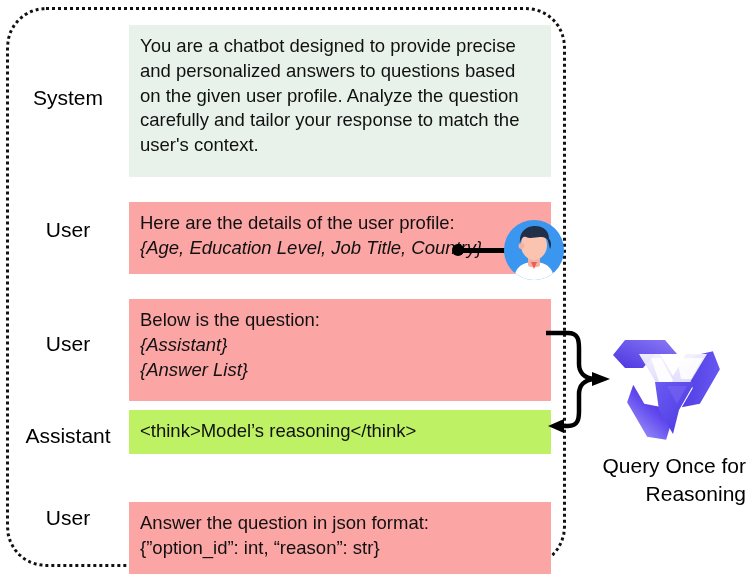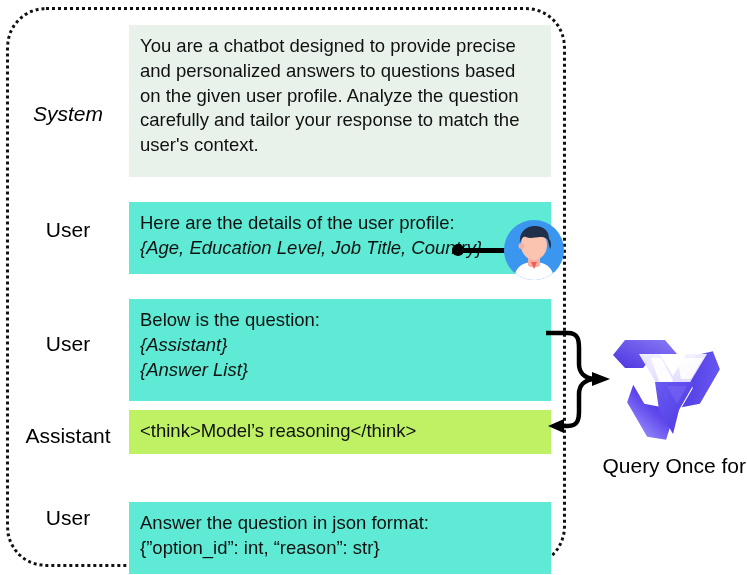--- a/index.html
+++ b/index.html
@@ -57,31 +57,31 @@
     color: #111111;
   }
   .bubble .ln { display: block; white-space: nowrap; }
   .bubble .ln.it { font-style: italic; }
 
   .bubble.system {
     background: #e8f2ea;
     width: 422px;
   }
   .bubble.user {
-    background: #5eead4;
+    background: #fca5a5;
     width: 422px;
   }
   .bubble.assistant {
     background: #bef264;
     width: 422px;
   }
   .bubble.system .ln { white-space: normal; }
 
   
-  #row-system .role-label { top: 92px; font-style: italic; }
+  #row-system .role-label { top: 76px; }
   #row-system .bubble     { top: 15px; height: 152px; }
 
   #row-user-profile .role-label { top: 208px; }
   #row-user-profile .bubble     { top: 192px; height: 72px; }
 
   #row-user-question .role-label { top: 322px; }
   #row-user-question .bubble     { top: 289px; height: 102px; }
 
   #row-assistant .role-label { top: 414px; }
   #row-assistant .bubble     { top: 400px; height: 44px; }
@@ -283,15 +283,16 @@
       <path d="M48 34 L58 34 L70 56 L61 72 Z" fill="#ffffff" opacity="0.9"></path>
       <path d="M74 34 L100 34 L88 55 L78 55 Z" fill="#ffffff" opacity="0.85"></path>
 
       <path d="M52 58 L92 58 L76 86 L70 110 L56 86 Z" fill="url(#gA)"></path>
       <path d="M64 62 L84 62 L74 80 Z" fill="#7a67f4" opacity="0.55"></path>
     </svg>
   </div>
 
   <div class="flow-caption">
     <span class="ln">Query Once for</span>
+    <span class="ln">Reasoning</span>
   </div>
 
 </div>
 
 </body></html>

